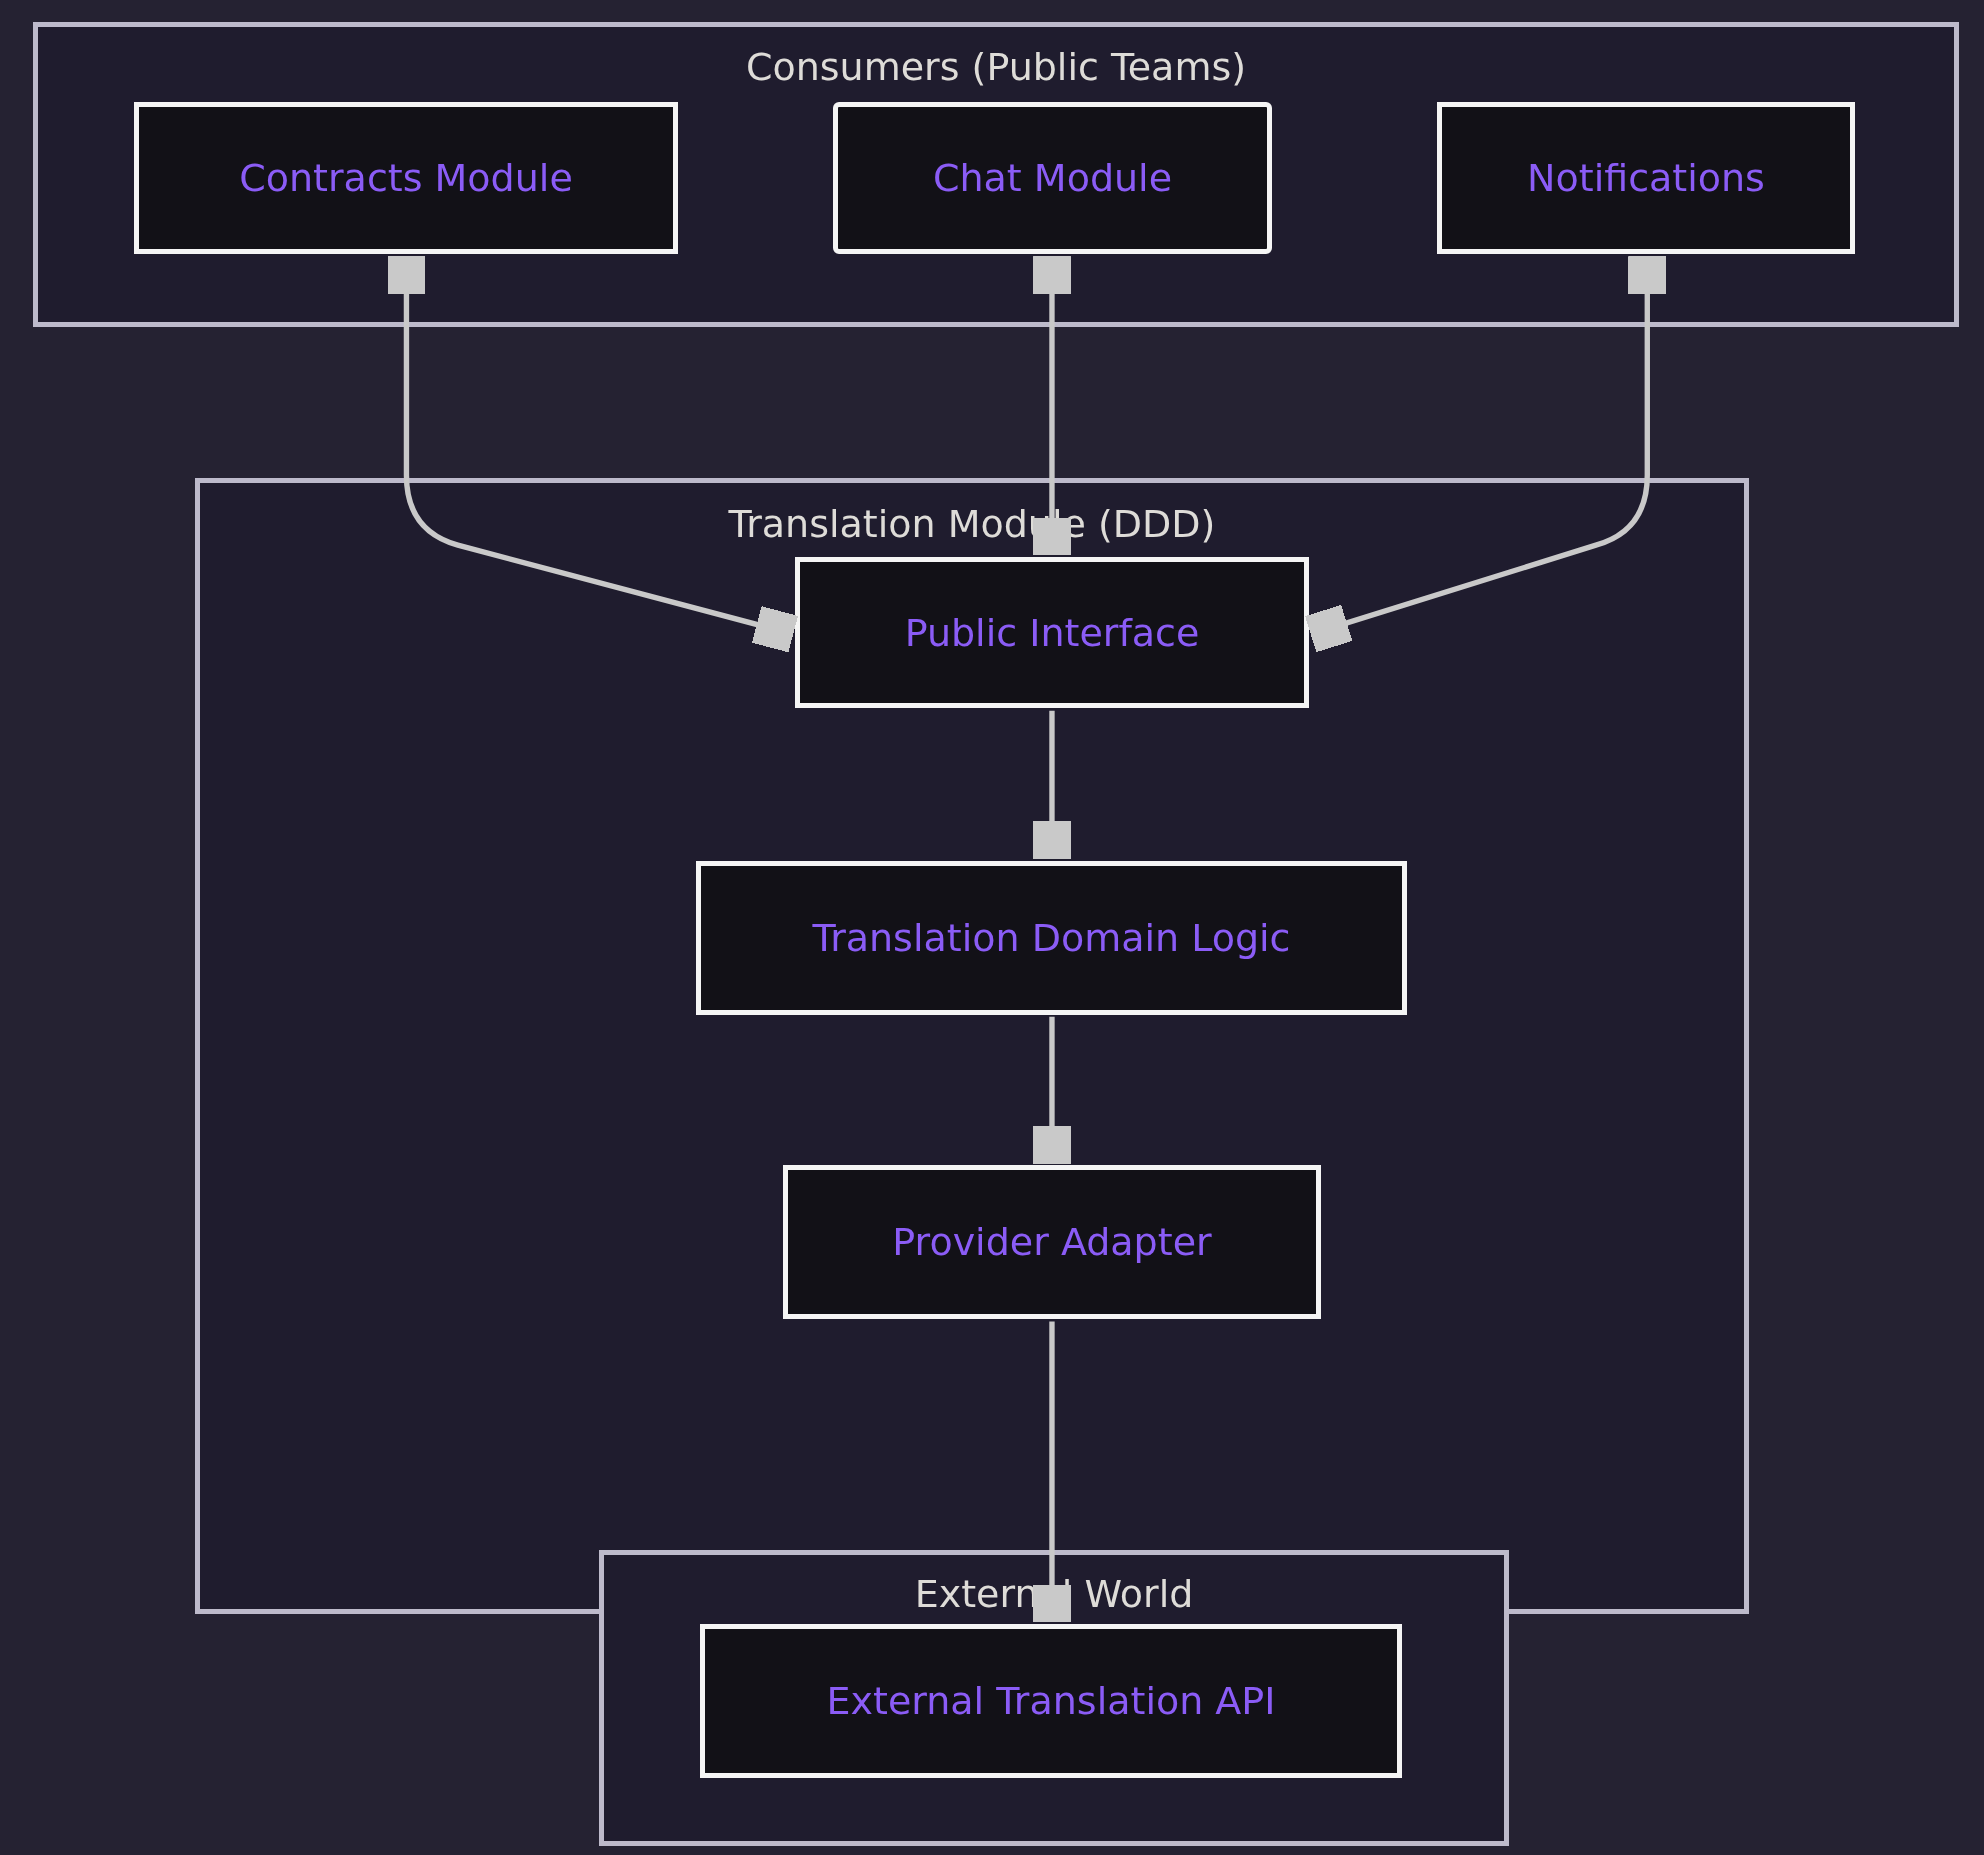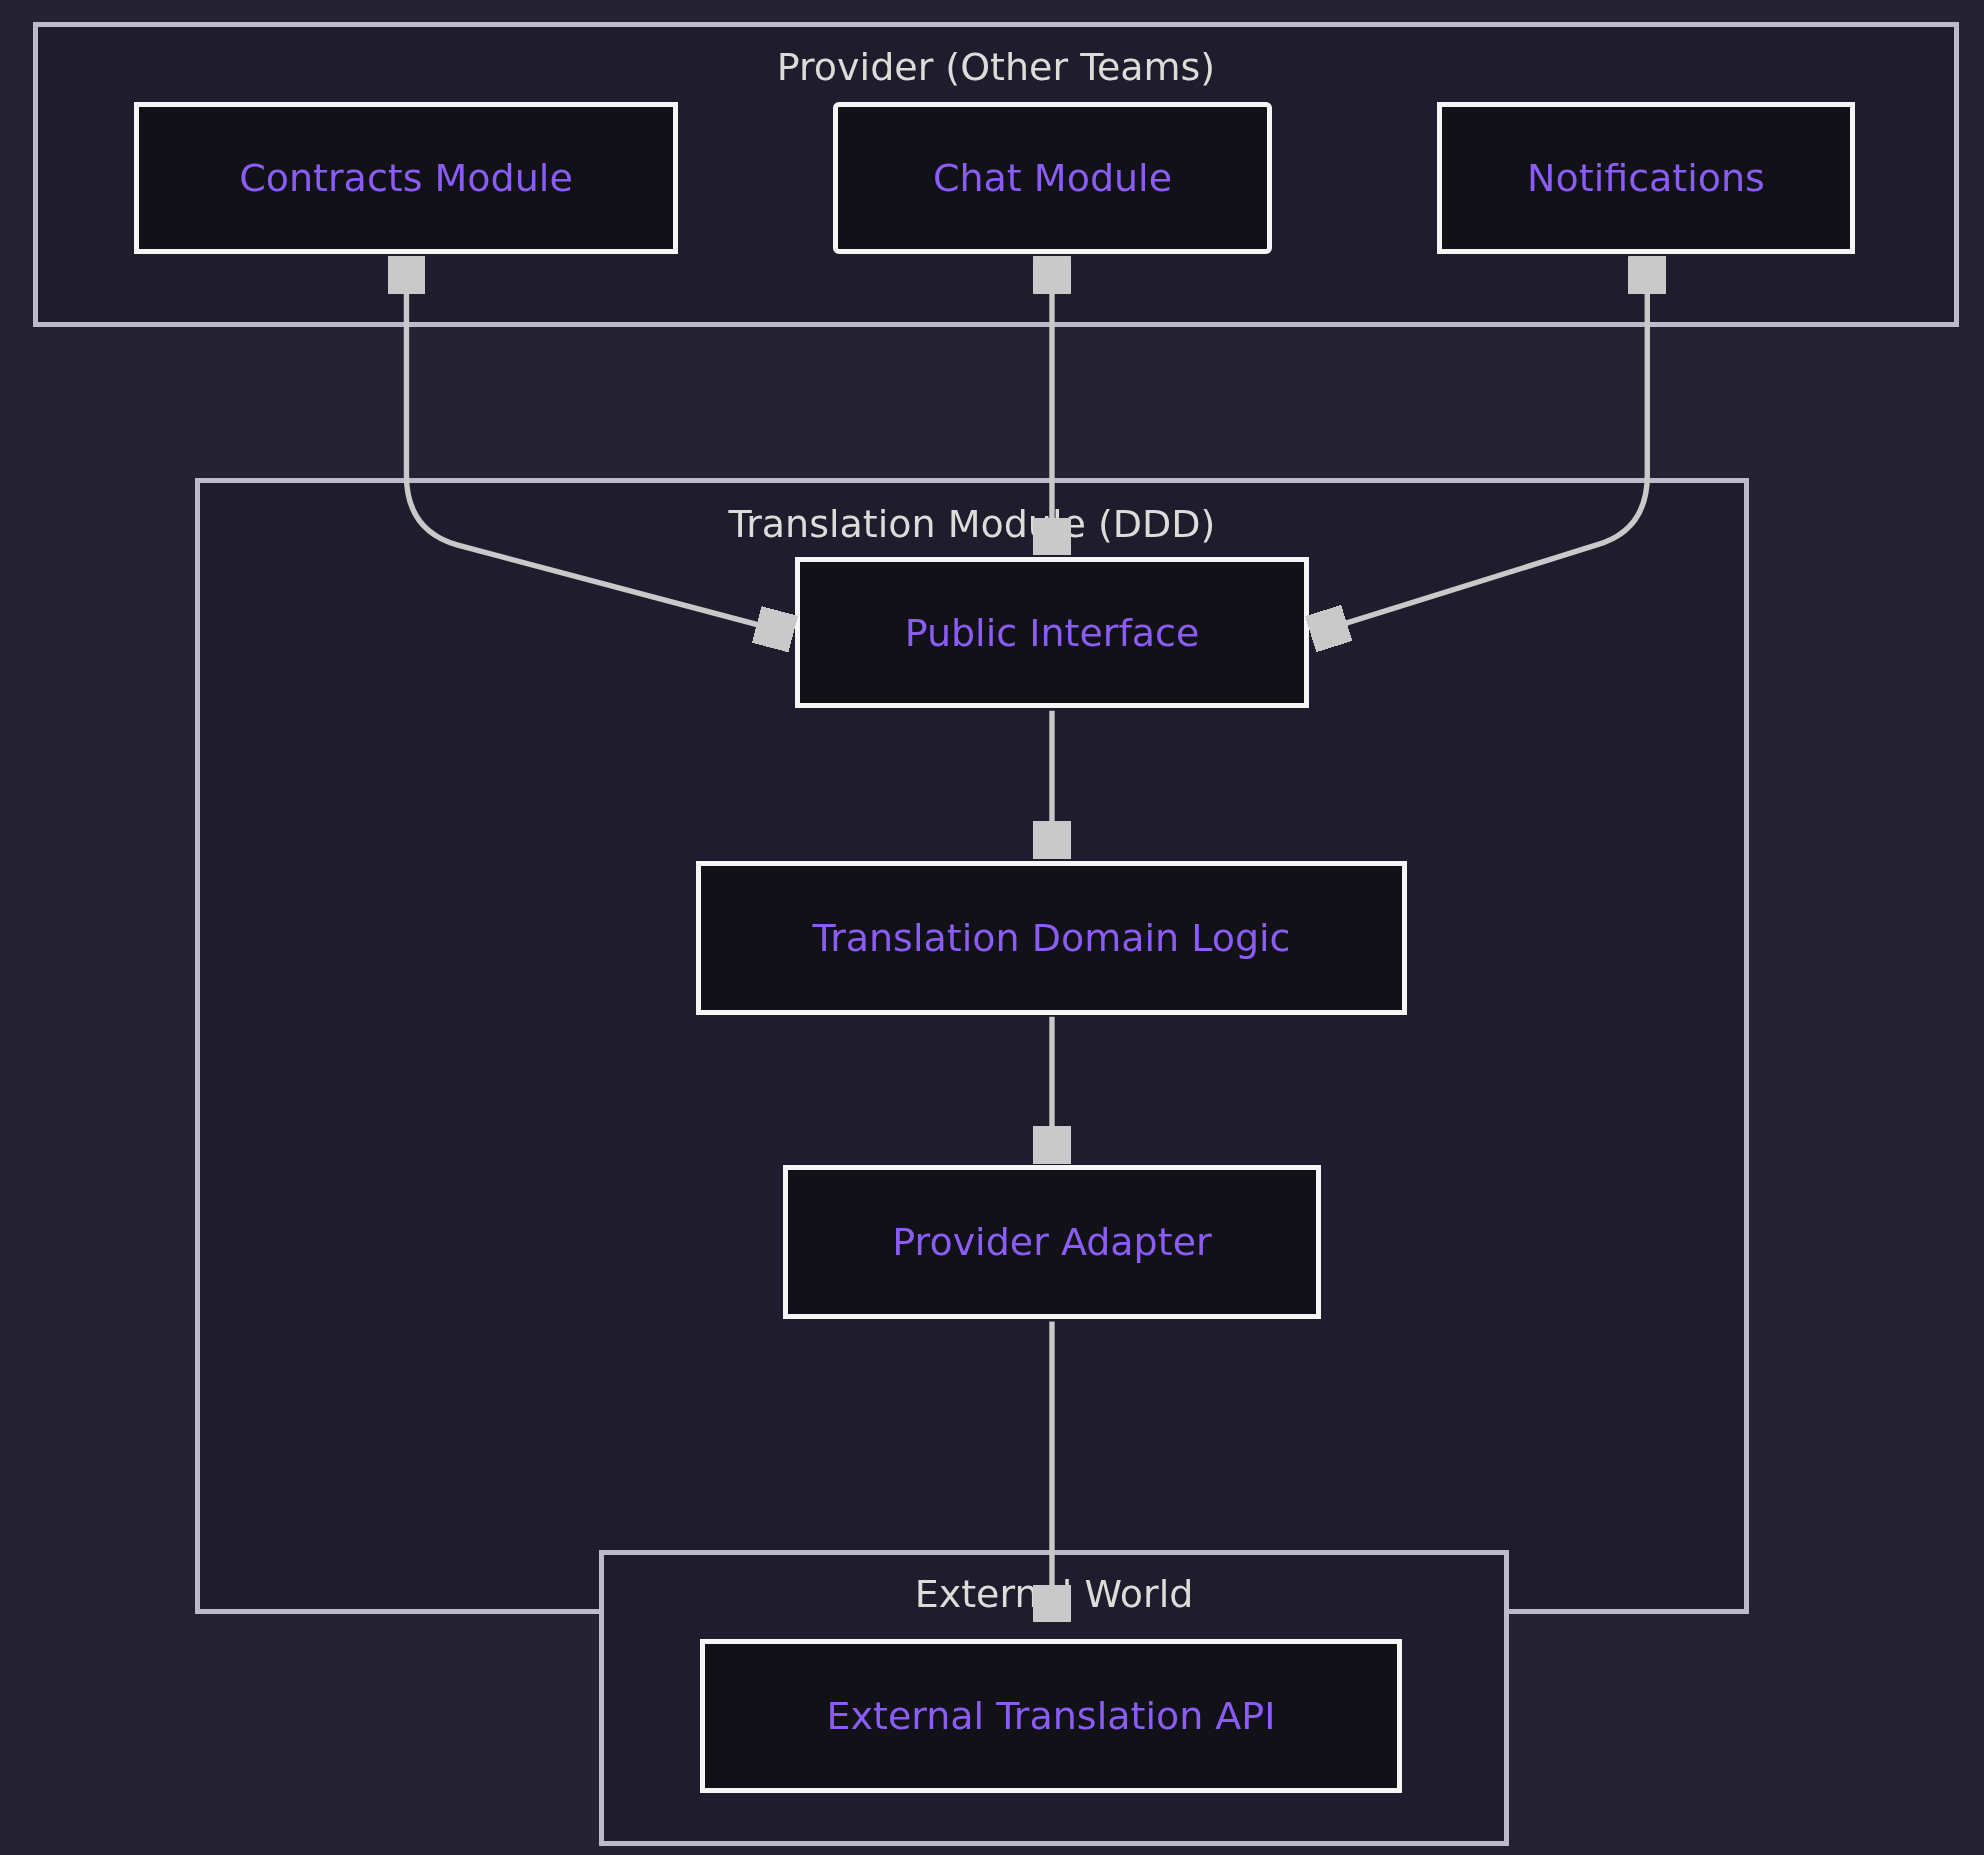--- a/index.html
+++ b/index.html
@@ -53,21 +53,21 @@
     font-size: 38px;
     text-align: center;
     white-space: nowrap;
   }
   .n-contracts        { left: 134px;  top: 102px;  width: 544px;  height: 152px; }
   .n-chat             { left: 833px; top: 102px;  width: 439px;  height: 152px; border-radius: 6px; }
   .n-notifications    { left: 1437px; top: 102px;  width: 418px;  height: 152px; }
   .n-public-interface { left: 795px; top: 557px;  width: 514px;  height: 151px; }
   .n-domain-logic     { left: 696px; top: 861px; width: 711px; height: 154px; text-align: right; }
   .n-provider-adapter { left: 783px; top: 1165px; width: 538px;  height: 154px; }
-  .n-external-api     { left: 700px; top: 1624px; width: 702px; height: 154px; margin-top: 15px; }
+  .n-external-api     { left: 700px; top: 1624px; width: 702px; height: 154px; }
 
   
   #edges {
     position: absolute;
     left: 0; top: 0;
     width: 1985px;
     height: 1856px;
     pointer-events: none;
   }
   #edges path {
@@ -75,21 +75,21 @@
     stroke: #c9c9c9;
     stroke-width: 9px;
   }
 </style>
 </head>
 <body>
 
 <div id="canvas">
 
   <section class="grp grp-consumers">
-    <div class="grp-title">Provider (Other Teams)</div>
+    <div class="grp-title">Consumers (Public Teams)</div>
   </section>
 
   <section class="grp grp-translation">
     <div class="grp-title">Translation Module (DDD)</div>
   </section>
 
   <section class="grp grp-external">
     <div class="grp-title">External World</div>
   </section>
 

